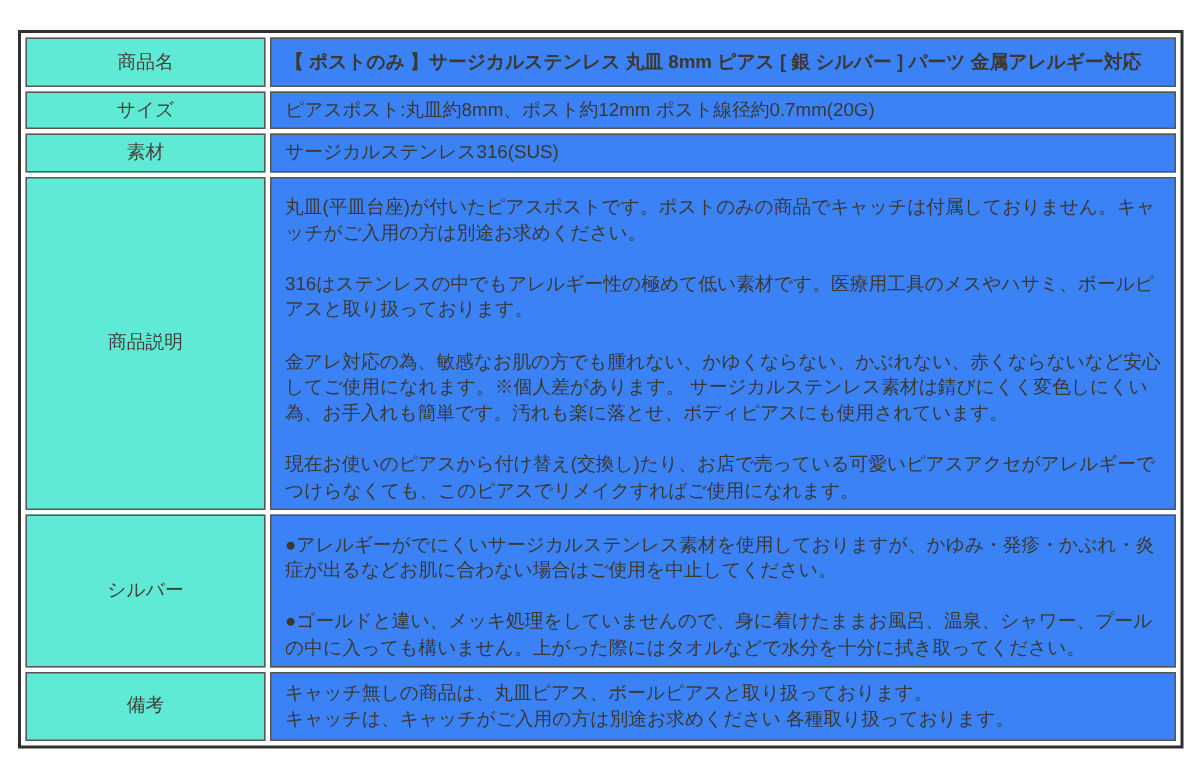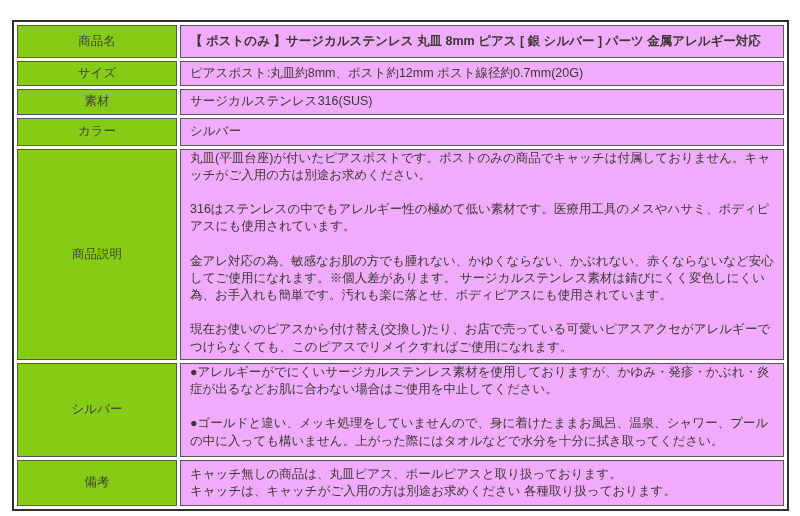--- a/index.html
+++ b/index.html
@@ -19,39 +19,39 @@
     margin: 20px 11px 0 12px;
     width: 777px;
     table-layout: fixed;
   }
   .spec-table th, .spec-table td {
     border: 1px solid #575757;
     overflow: hidden;
   }
   .spec-table th {
     width: 150px;
-    background: #84cc16;
+    background: #5eead4;
     color: #463f35;
     font-weight: normal;
     font-size: 12.5px;
     vertical-align: middle;
     padding: 2px 4px;
   }
   .spec-table td {
-    background: #f0abfc;
+    background: #3b82f6;
     color: #3d382f;
     font-size: 12.5px;
     line-height: 1.38;
     padding: 3px 9px;
     vertical-align: middle;
     text-align: left;
   }
   td.v-top {
     vertical-align: top;
-    padding-top: 0;
+    padding-top: 11px;
   }
   td p { margin: 0; }
   td p + p { margin-top: 17px; }
   td .line { margin: 0; }
   .title-cell {
     font-weight: bold;
     font-size: 13px;
     color: #35302a;
   }
   tr.r0 { height: 33px; }
@@ -78,31 +78,25 @@
     <td>
       <p>ピアスポスト:丸皿約8mm、ポスト約12mm ポスト線径約0.7mm(20G)</p>
     </td>
   </tr>
   <tr class="r2">
     <th>素材</th>
     <td>
       <p>サージカルステンレス316(SUS)</p>
     </td>
   </tr>
-  <tr class="r3">
-    <th>カラー</th>
-    <td>
-      <p>シルバー</p>
-    </td>
-  </tr>
   <tr class="r4">
     <th>商品説明</th>
     <td class="v-top">
       <p>丸皿(平皿台座)が付いたピアスポストです。ポストのみの商品でキャッチは付属しておりません。キャッチがご入用の方は別途お求めください。</p>
-      <p>316はステンレスの中でもアレルギー性の極めて低い素材です。医療用工具のメスやハサミ、ボディピアスにも使用されています。</p>
+      <p>316はステンレスの中でもアレルギー性の極めて低い素材です。医療用工具のメスやハサミ、ボールピアスと取り扱っております。</p>
       <p>金アレ対応の為、敏感なお肌の方でも腫れない、かゆくならない、かぶれない、赤くならないなど安心してご使用になれます。※個人差があります。 サージカルステンレス素材は錆びにくく変色しにくい為、お手入れも簡単です。汚れも楽に落とせ、ボディピアスにも使用されています。</p>
       <p>現在お使いのピアスから付け替え(交換し)たり、お店で売っている可愛いピアスアクセがアレルギーでつけらなくても、このピアスでリメイクすればご使用になれます。</p>
     </td>
   </tr>
   <tr class="r5">
     <th>シルバー</th>
     <td class="v-top">
       <p>●アレルギーがでにくいサージカルステンレス素材を使用しておりますが、かゆみ・発疹・かぶれ・炎症が出るなどお肌に合わない場合はご使用を中止してください。</p>
       <p>●ゴールドと違い、メッキ処理をしていませんので、身に着けたままお風呂、温泉、シャワー、プールの中に入っても構いません。上がった際にはタオルなどで水分を十分に拭き取ってください。</p>
     </td>

